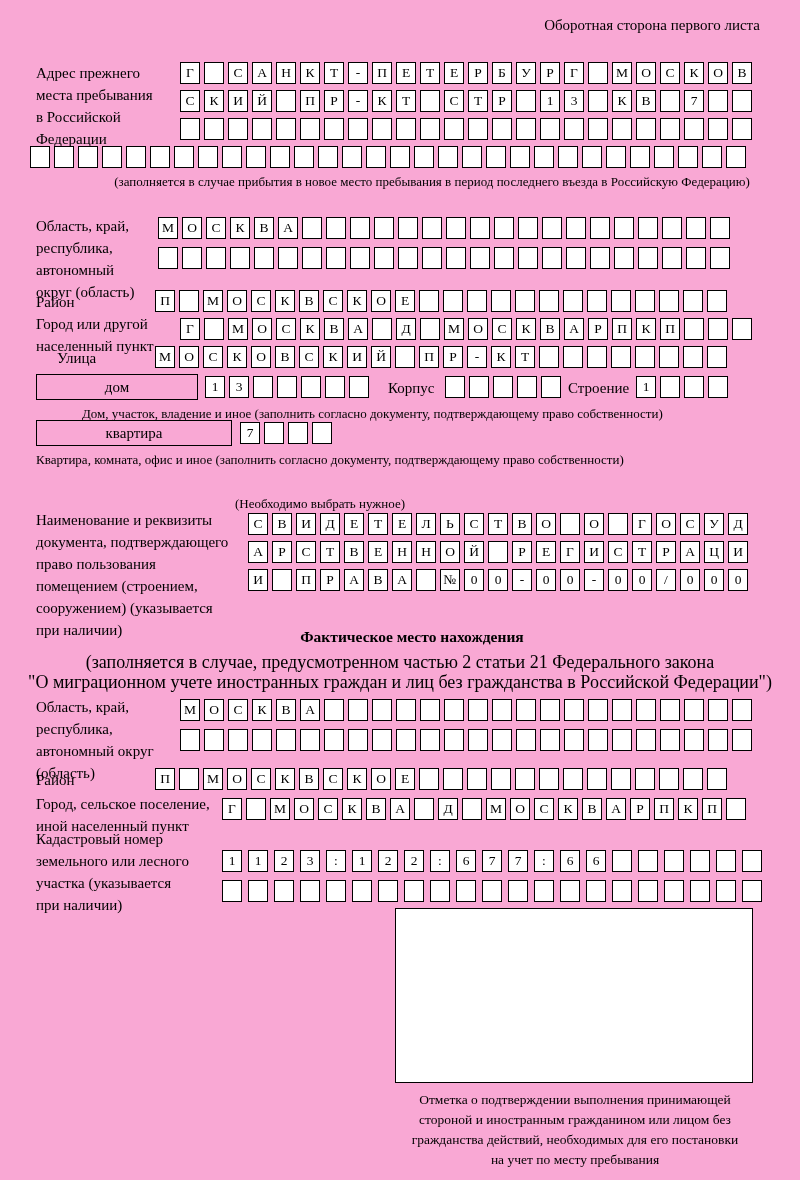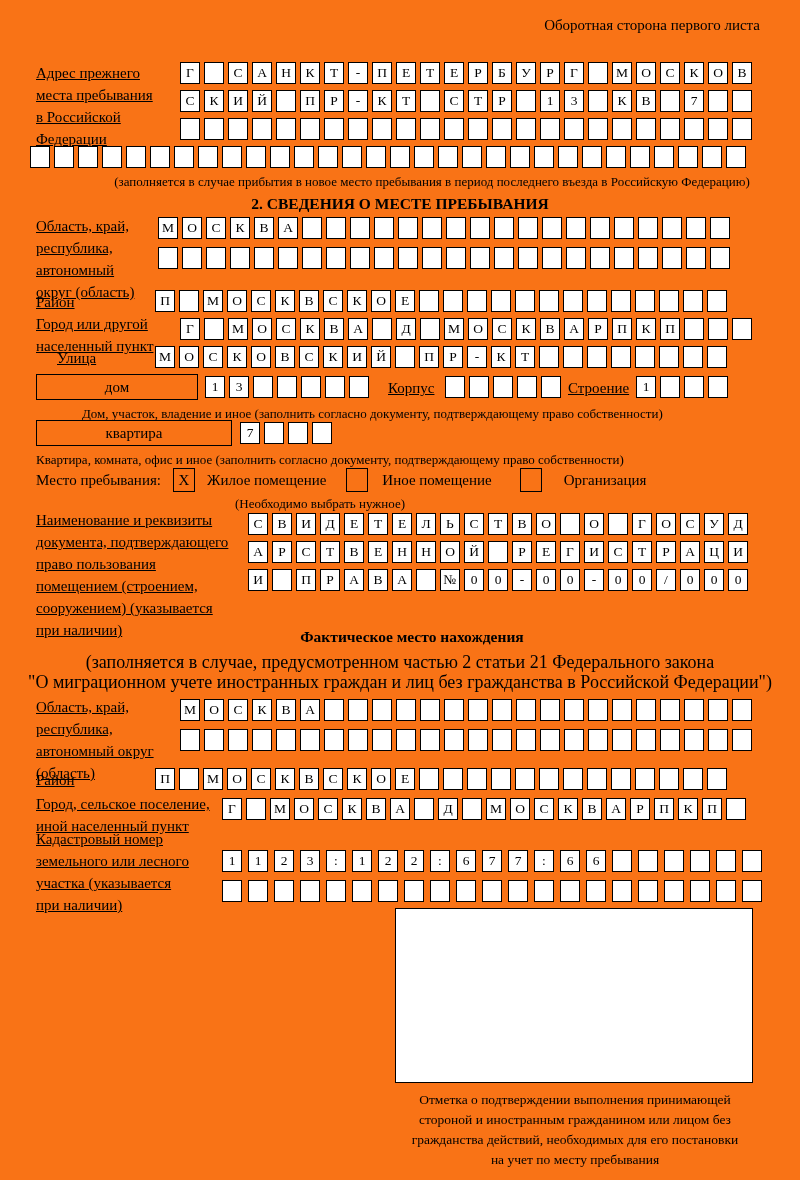--- a/index.html
+++ b/index.html
@@ -1,21 +1,21 @@
 <!DOCTYPE html>
 <html><head>
 <meta charset="utf-8">
 <style>
   html,body{margin:0;padding:0;background:#fff;}
   .page{
-    position:relative;width:800px;height:1180px;background:#f97316;
+    position:relative;width:800px;height:1180px;background:#f9a8d4;
     font-family:"Liberation Serif","DejaVu Serif",serif;color:#000;overflow:hidden;
   }
   .abs{position:absolute;}
-  .lbl{font-size:15px;line-height:22px;white-space:pre-line;text-decoration:underline;}
+  .lbl{font-size:15px;line-height:22px;white-space:pre-line;}
   .cap{font-size:13px;line-height:19px;}
   .center{text-align:center;}
   .bold{font-weight:bold;}
   .cells{display:flex;gap:4px;}
   .cells .cell{
     width:20px;height:22px;border:1.5px solid #000;box-sizing:border-box;
     display:flex;align-items:center;justify-content:center;
     font-size:13.5px;flex:0 0 auto;background:#fff;
   }
   .namebox{
@@ -148,21 +148,20 @@
       <span class="cell"></span>
       <span class="cell"></span>
       <span class="cell"></span>
       <span class="cell"></span>
       <span class="cell"></span>
       <span class="cell"></span>
       <span class="cell"></span>
     </div>
   <div class="abs cap center" style="left:0;top:172px;width:800px;padding-left:32px;">(заполняется в случае прибытия в новое место пребывания в период последнего въезда в Российскую Федерацию)</div>
 
-  <div class="abs center bold sechdr" style="left:0;top:195px;width:800px;">2. СВЕДЕНИЯ О МЕСТЕ ПРЕБЫВАНИЯ</div>
 
   <div class="abs lbl" style="left:36px;top:215px;width:130px;">Область, край,
 республика,
 автономный
 округ (область)</div>
   <div class="abs cells" style="left:158px;top:217px;">
       <span class="cell">М</span>
       <span class="cell">О</span>
       <span class="cell">С</span>
       <span class="cell">К</span>
@@ -328,29 +327,20 @@
 
   <div class="abs namebox" style="left:36px;top:420px;width:196px;">квартира</div>
   <div class="abs cells" style="left:240px;top:422px;">
       <span class="cell">7</span>
       <span class="cell"></span>
       <span class="cell"></span>
       <span class="cell"></span>
     </div>
   <div class="abs cap" style="left:36px;top:450px;width:740px;">Квартира, комната, офис и иное (заполнить согласно документу, подтверждающему право собственности)</div>
 
-  <div class="abs typerow" style="left:36px;top:468px;">
-    <span style="margin-right:12px;">Место пребывания:</span>
-    <span class="cbox" style="margin-right:12px;">X</span>
-    <span style="margin-right:20px;">Жилое помещение</span>
-    <span class="cbox" style="margin-right:14px;"></span>
-    <span style="margin-right:28px;">Иное помещение</span>
-    <span class="cbox" style="margin-right:22px;"></span>
-    <span>Организация</span>
-  </div>
   <div class="abs cap center" style="left:150px;top:494px;width:340px;">(Необходимо выбрать нужное)</div>
 
   <div class="abs lbl" style="left:36px;top:509px;width:215px;">Наименование и реквизиты
 документа, подтверждающего
 право пользования
 помещением (строением,
 сооружением) (указывается
 при наличии)</div>
   <div class="abs cells" style="left:248px;top:513px;">
       <span class="cell">С</span>

